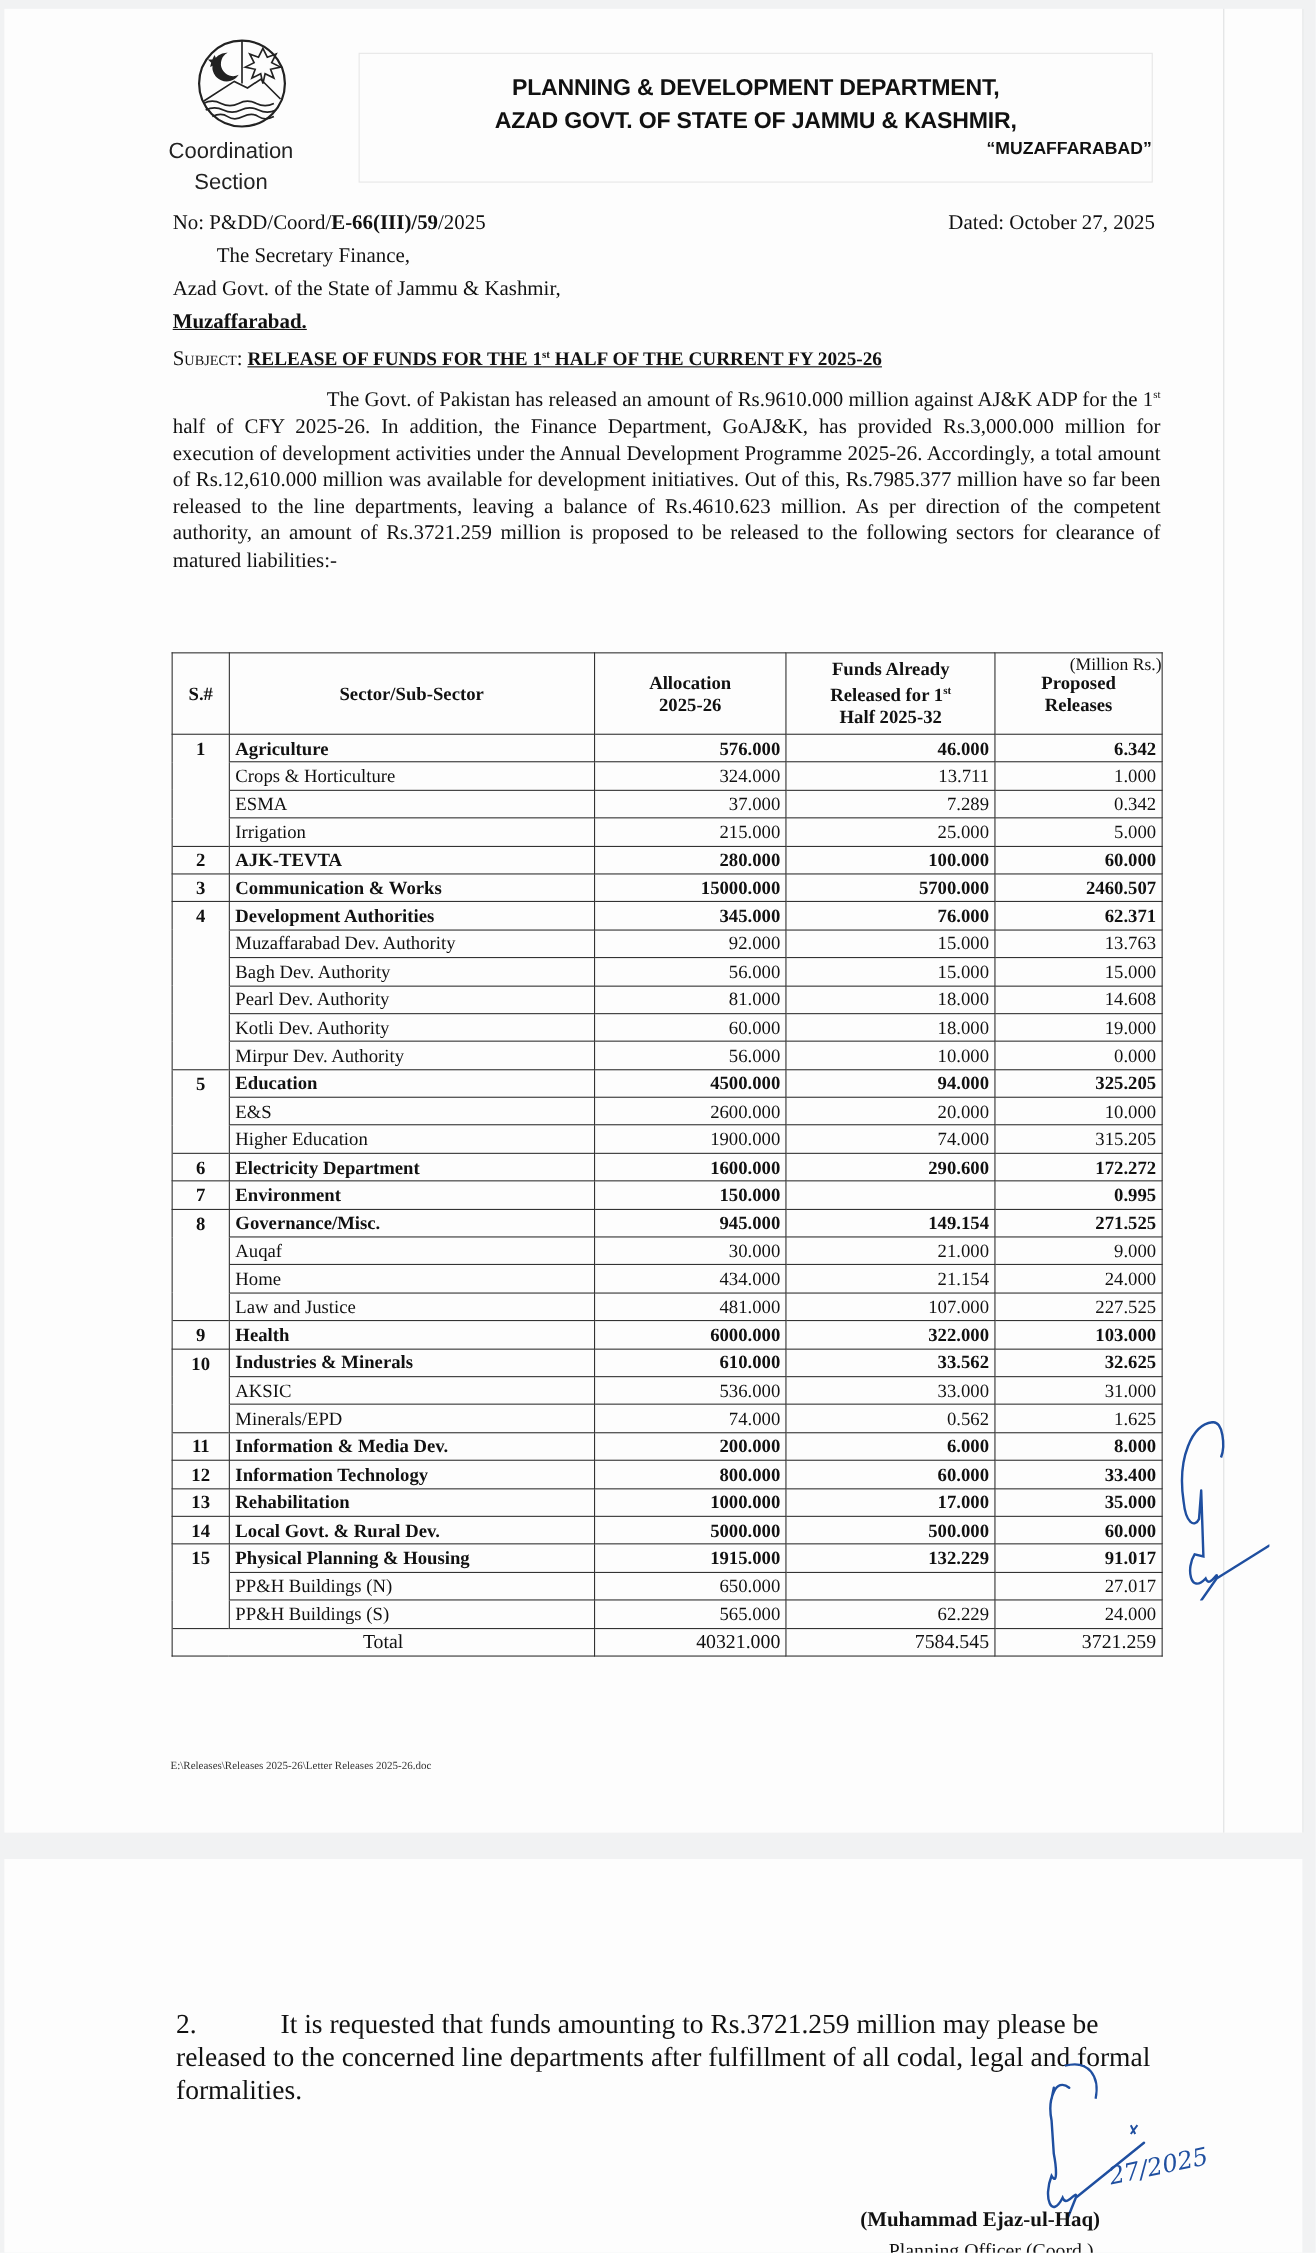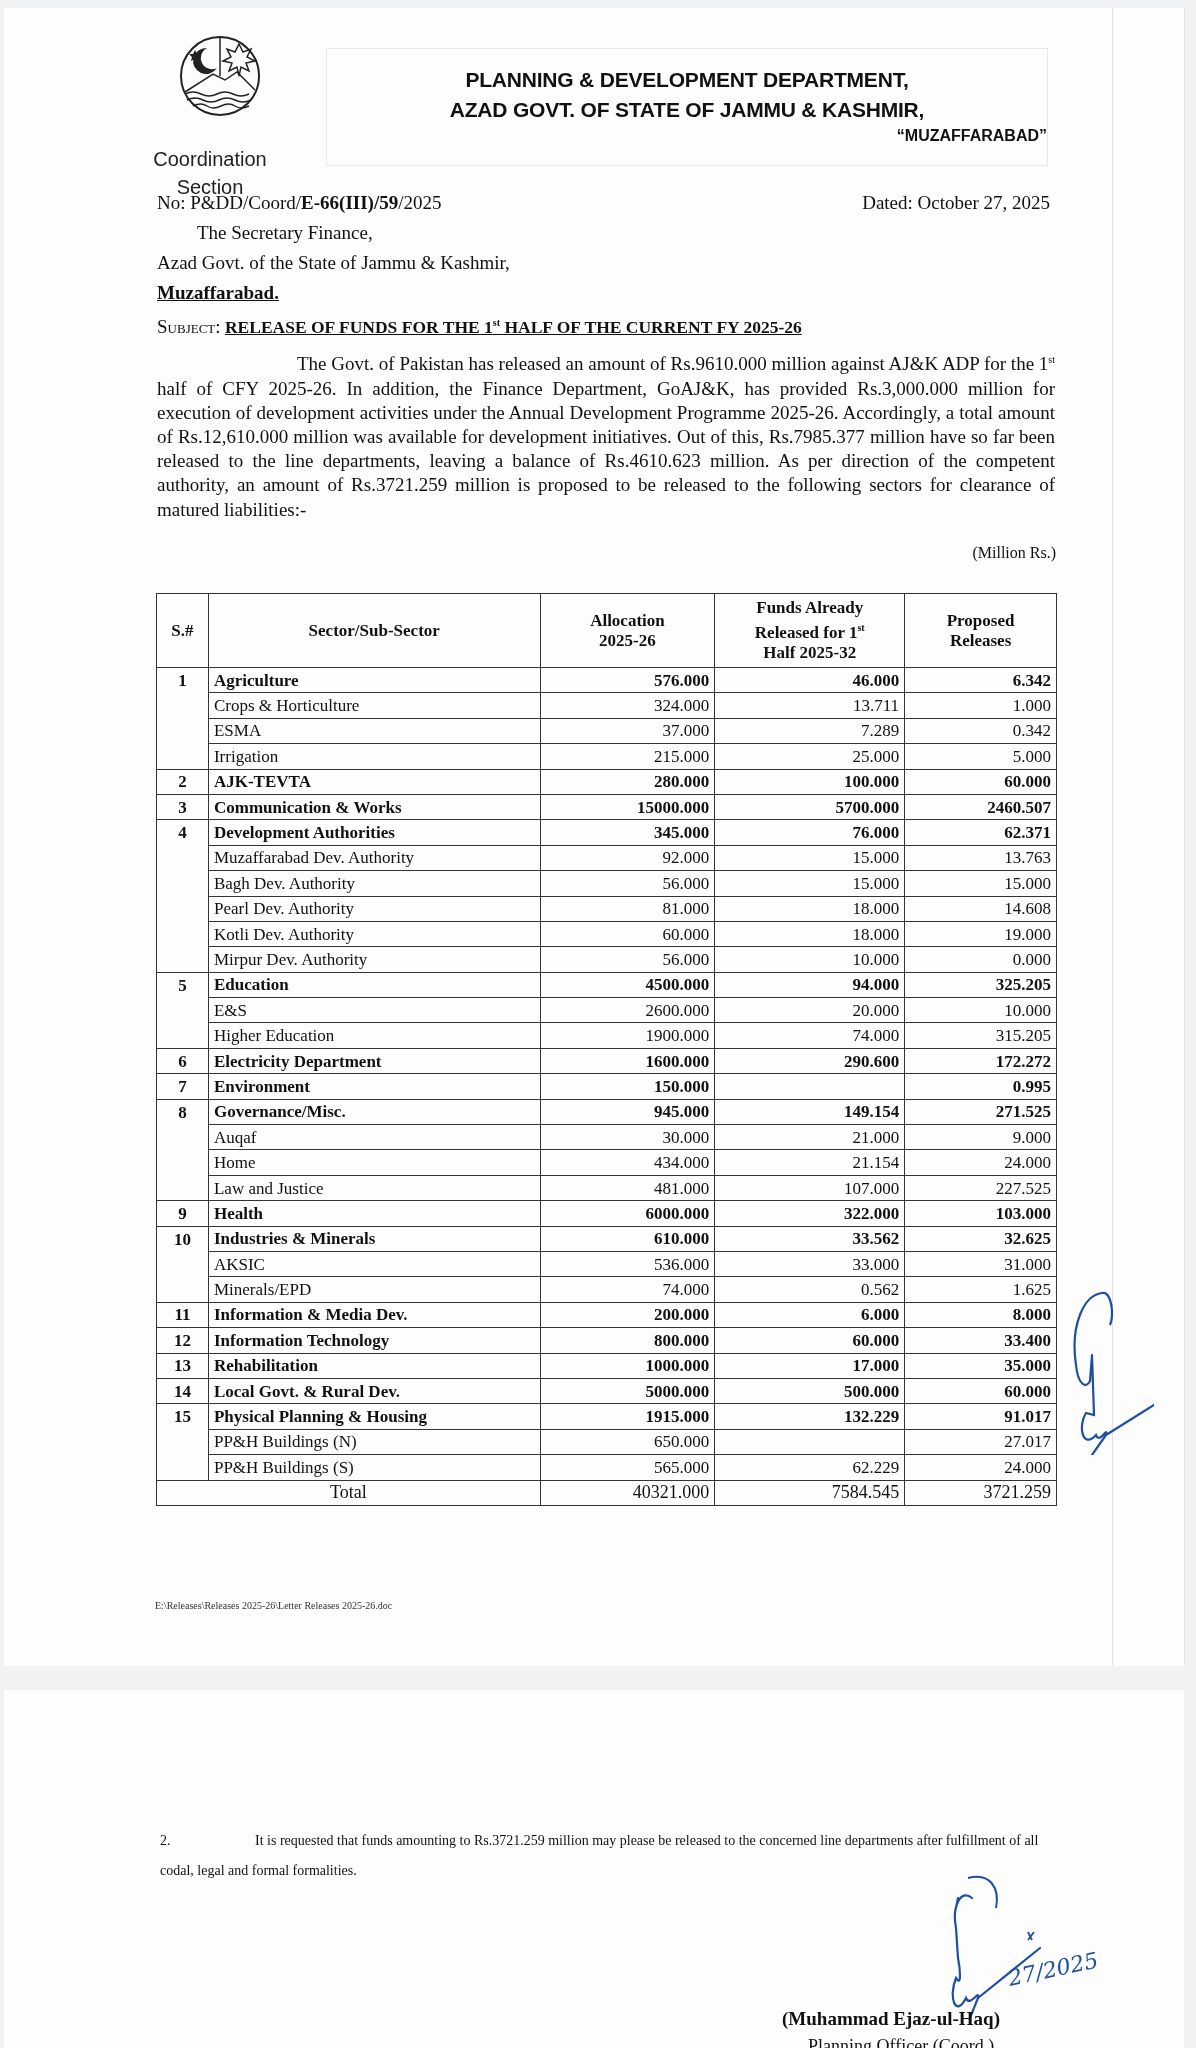--- a/index.html
+++ b/index.html
@@ -12,61 +12,61 @@
   }
   .sheet {
     position: absolute; background: #fdfdfd;
   }
   #sheet1 { left: 4px; top: 8px; width: 1180px; height: 1658px; border-right: 1px solid #e2e3e4; }
   #sheet1 .inner-edge { position: absolute; left: 1108px; top: 0; width: 1px; height: 100%; background: #dfe0e1; }
   #sheet2 { left: 4px; top: 1690px; width: 1180px; height: 358px; }
 
   .logo { position: absolute; left: 173px; top: 34px; width: 95px; height: 92px; }
   .coord { position: absolute; left: 140px; top: 124px; width: 140px; text-align: center;
-           font-family: "Liberation Sans", sans-serif; font-size: 20px; line-height: 28px; color: #222; margin-top: 21px; }
+           font-family: "Liberation Sans", sans-serif; font-size: 20px; line-height: 28px; color: #222; }
   .header-box { position: absolute; left: 326px; top: 48px; width: 720px; height: 116px; border: 1px solid #e7e7e7; }
   .header-box .t1, .header-box .t2 { font-family: "Liberation Sans", sans-serif; font-weight: bold;
         font-size: 21px; text-align: center; line-height: 30px; letter-spacing: -0.2px; }
   .header-box .t1 { margin-top: 16px; }
   .header-box .t3 { font-family: "Liberation Sans", sans-serif; font-weight: bold; font-size: 16px; text-align: right; line-height: 22px; }
 
   .ref { position: absolute; left: 157px; top: 192px; font-size: 19px; }
   .ref b { font-weight: bold; }
   .dated { position: absolute; right: 146px; top: 192px; font-size: 19px; }
   .addr1 { position: absolute; left: 157px; top: 222px; font-size: 19px; margin-left: 40px; }
   .addr2 { position: absolute; left: 157px; top: 252px; font-size: 19px; }
   .addr3 { position: absolute; left: 157px; top: 282px; font-size: 19px; font-weight: bold; text-decoration: underline; }
   .subject { position: absolute; left: 157px; top: 316px; font-size: 17.5px; }
   .subject .lbl { font-variant: small-caps; font-size: 19px; }
   .subject .txt { font-weight: bold; text-decoration: underline; }
   .subject sup, .para sup, th sup { font-size: 10px; }
 
   .para { position: absolute; left: 157px; top: 348px; width: 898px; font-size: 19px; line-height: 24.2px; text-align: justify; }
   .para .indent { display: inline-block; width: 140px; }
 
-  .unit { position: absolute; right: 140px; top: 544px; font-size: 16px; }
+  .unit { position: absolute; right: 140px; top: 596px; font-size: 16px; }
 
   table.rel { position: absolute; left: 156px; top: 593px; width: 901px; border-collapse: collapse;
               font-size: 17px; }
   table.rel th, table.rel td { border: 1.5px solid #333; padding: 0 5px; height: 24.4px; line-height: 19px; }
   table.rel th { font-weight: bold; font-size: 17px; height: 73px; line-height: 20px; }
   table.rel td.sn { text-align: center; font-weight: bold; width: 40px; }
   table.rel td.sn.empty { border-top: none; border-bottom: none; }
   table.rel td.name { width: 320px; }
   table.rel td.num { text-align: right; }
   table.rel tr.bold td { font-weight: bold; }
   table.rel tr.total td { font-weight: normal; font-size: 18px; }
   table.rel td.totlbl { text-align: center; }
   col.c1 { width: 52px; } col.c2 { width: 332px; } col.c3 { width: 175px; } col.c4 { width: 190px; } col.c5 { width: 152px; }
 
   .filepath { position: absolute; left: 155px; top: 1600px; font-size: 10px; color: #333; }
 
   .sig1 { position: absolute; left: 1064px; top: 1285px; width: 90px; height: 170px; }
 
-  .para2 { position: absolute; left: 160px; top: 1826px; width: 900px; font-size: 14px; line-height: 30px; }
+  .para2 { position: absolute; left: 160px; top: 1826px; width: 900px; font-size: 25px; line-height: 30px; }
   .para2 .num { display: inline-block; width: 95px; }
   .sig2 { position: absolute; left: 900px; top: 1868px; width: 200px; height: 150px; }
   .signame { position: absolute; left: 782px; top: 2008px; font-size: 19px; font-weight: bold; }
   .sigtitle { position: absolute; left: 808px; top: 2036px; font-size: 18px; }
 </style>
 </head>
 <body>
 
 <div class="sheet" id="sheet1">
   <div class="inner-edge"></div>

